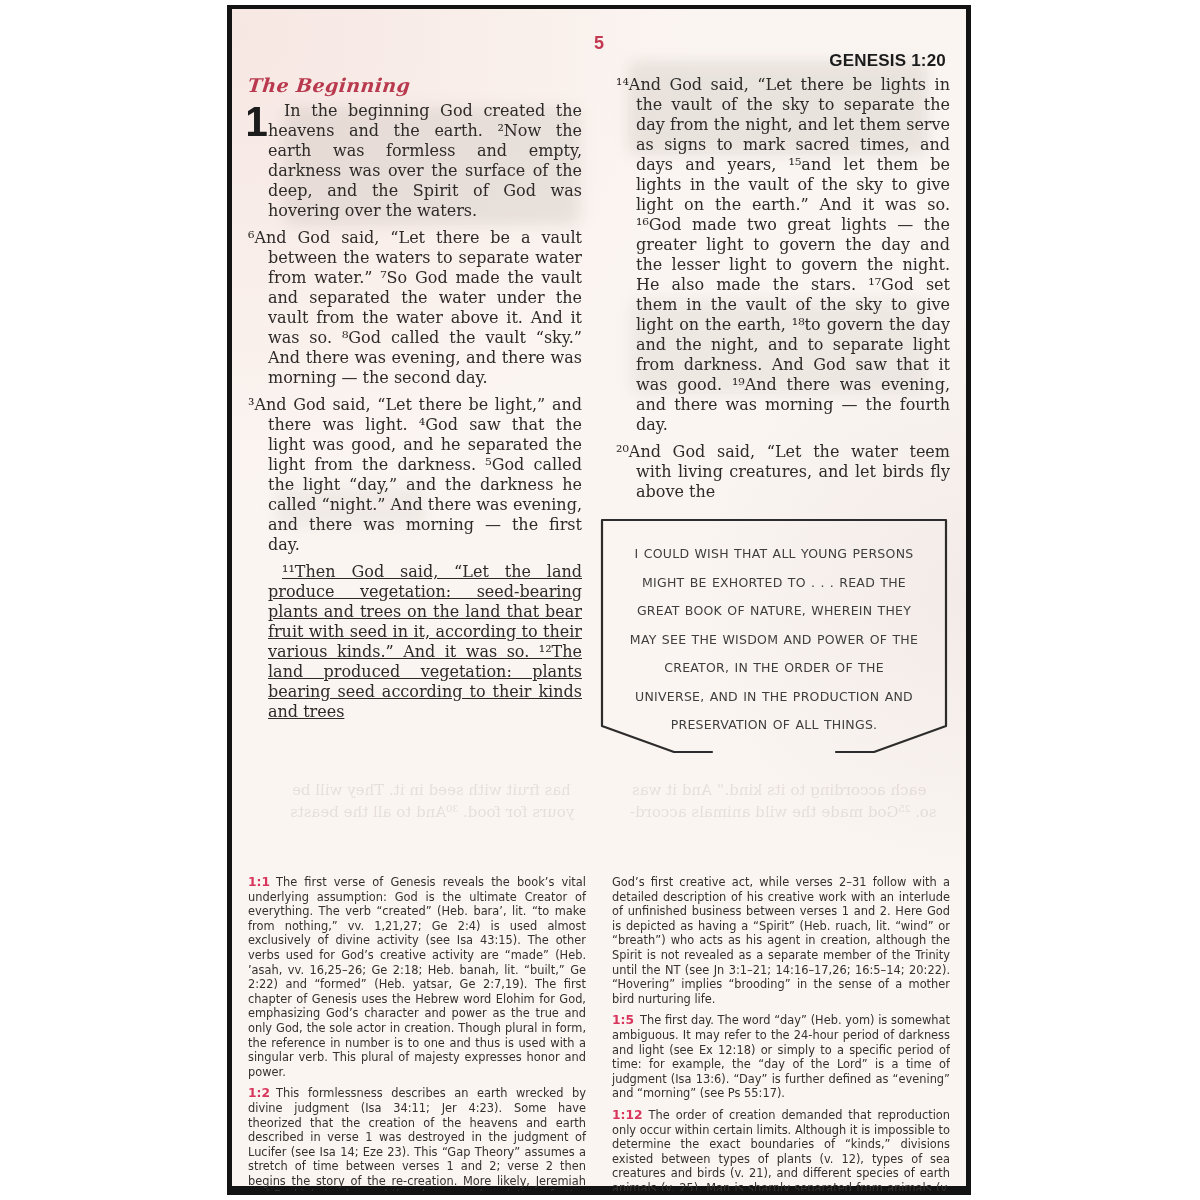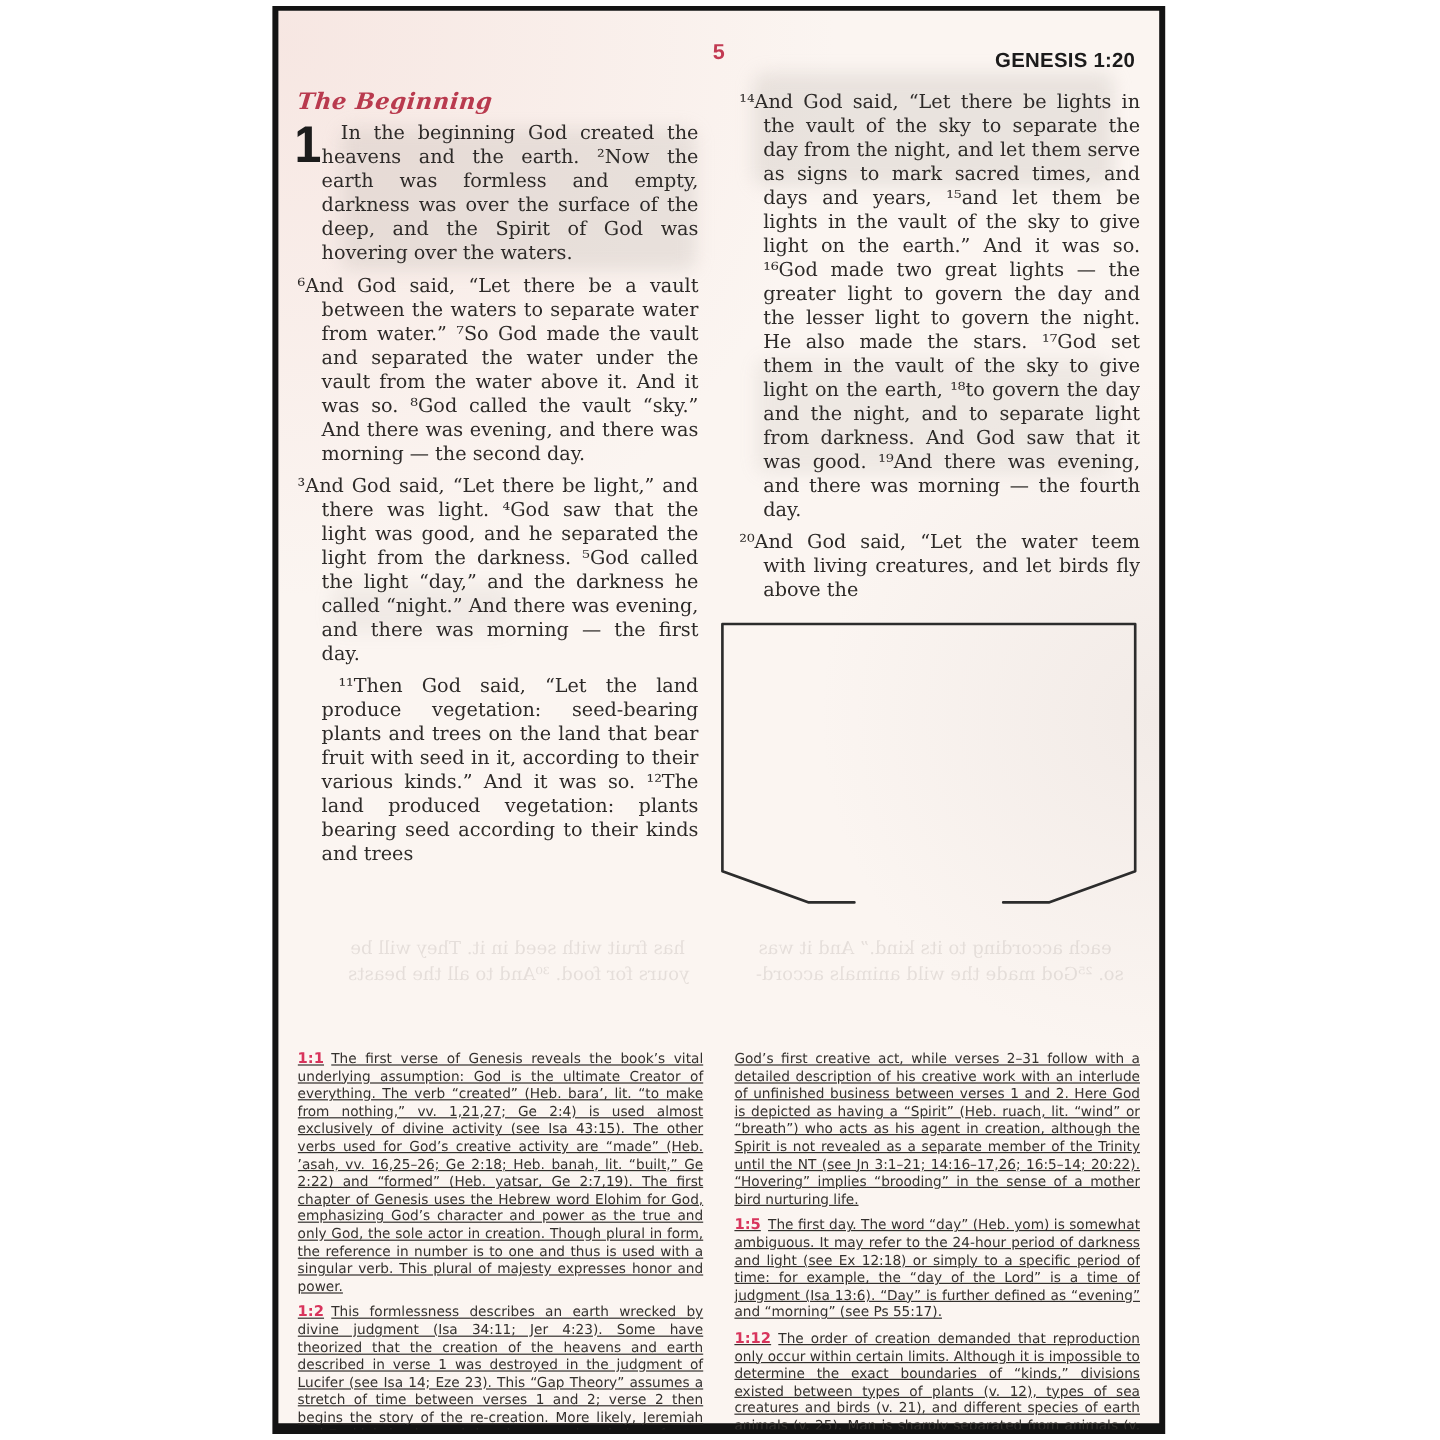--- a/index.html
+++ b/index.html
@@ -27,57 +27,57 @@
     font:15px/19px "DejaVu Serif", serif;color:#6f645f;white-space:nowrap;pointer-events:none;
   }
 
   
   .header{position:relative;height:30px;margin-top:4px;font-family:"Liberation Sans", sans-serif;}
   .page-number{
     position:absolute;left:50%;transform:translateX(-50%);top:0;
     color:#c23a52;font-weight:700;font-size:18px;
   }
   .running-head{
-    position:absolute;right:4px;top:8px;color:#1b1b1b;font-weight:700;font-size:17px;letter-spacing:0.2px;
+    position:absolute;right:4px;top:18px;color:#1b1b1b;font-weight:700;font-size:17px;letter-spacing:0.2px;
   }
 
   
   .bible{display:flex;gap:34px;margin-top:12px;height:768px;overflow:hidden;}
   .bcol{flex:1;min-width:0;font:16px/20px "DejaVu Serif", serif;color:#2d2a28;text-align:justify;position:relative;}
   .bcol p{margin:0 0 7px;}
   .section-heading{
     font-family:"DejaVu Serif", serif;font-style:italic;font-weight:700;
     color:#b93a4e;font-size:19px;margin:0 0 6px 0;letter-spacing:0.4px;
     transform:skewX(-6deg);display:inline-block;
   }
   .chapter-open{position:relative;padding-left:20px;text-indent:16px;}
   .drop-cap{
     position:absolute;left:-4px;top:1px;text-indent:0;
     font-family:"Liberation Sans", sans-serif;font-weight:700;
     font-size:43px;line-height:38px;color:#1c1c1c;
   }
   .verse-para{padding-left:20px;text-indent:-20px;}
-  .indent-para{padding-left:20px;text-indent:14px;}
+  .indent-para{padding-left:20px;text-indent:14px;text-decoration:underline;}
   .cont-para{padding-left:20px;text-indent:0;}
 
   
   .quote-box{
     position:relative;margin:14px 0 0 -18px;width:352px;height:252px;box-sizing:border-box;
     padding:24px 30px 40px;text-indent:0;
   }
   .quote-border{position:absolute;left:0;top:0;}
   .quote-text{
     position:relative;
     font-family:"DejaVu Sans", sans-serif;font-size:12.5px;line-height:28.5px;
     letter-spacing:0.25px;word-spacing:1px;color:#3e3e3e;text-align:center;
   }
 
   
   .notes{display:flex;gap:26px;margin-top:32px;height:316px;overflow:hidden;}
-  .ncol{flex:1;min-width:0;font:11.4px/14.6px "DejaVu Sans", sans-serif;color:#34312e;text-align:justify;text-decoration:underline;}
+  .ncol{flex:1;min-width:0;font:11.4px/14.6px "DejaVu Sans", sans-serif;color:#34312e;text-align:justify;}
   .ncol p{margin:0 0 7px;}
   .note-ref{color:#d8345c;font-weight:700;font-size:12.3px;padding-right:6px;font-family:"DejaVu Sans", sans-serif;}
   .note-ref:empty{padding-right:0;}
 </style>
 </head>
 <body>
 
 <div class="page">
   <div class="inner">
 
@@ -109,20 +109,21 @@
       </div>
 
       <div class="bcol">
         <p class="verse-para">¹⁴And God said, “Let there be lights in the vault of the sky to separate the day from the night, and let them serve as signs to mark sacred times, and days and years, ¹⁵and let them be lights in the vault of the sky to give light on the earth.” And it was so. ¹⁶God made two great lights — the greater light to govern the day and the lesser light to govern the night. He also made the stars. ¹⁷God set them in the vault of the sky to give light on the earth, ¹⁸to govern the day and the night, and to separate light from darkness. And God saw that it was good. ¹⁹And there was evening, and there was morning — the fourth day.</p>
         <p class="verse-para">²⁰And God said, “Let the water teem with living creatures, and let birds fly above the</p>
 
         <div class="quote-box">
           <svg class="quote-border" width="352" height="252" viewBox="0 0 352 252">
             <path d="M348,4 L4,4 L4,210 L76,236 L114,236 M348,4 L348,210 L276,236 L238,236" fill="none" stroke="#2c2c2c" stroke-width="2.2" stroke-linejoin="round" stroke-linecap="round"></path>
           </svg>
+          <div class="quote-text">I COULD WISH THAT ALL YOUNG PERSONS MIGHT BE EXHORTED TO . . . READ THE GREAT BOOK OF NATURE, WHEREIN THEY MAY SEE THE WISDOM AND POWER OF THE CREATOR, IN THE ORDER OF THE UNIVERSE, AND IN THE PRODUCTION AND PRESERVATION OF ALL THINGS.</div>
 
         </div>
       </div>
     </div>
 
     <div class="notes">
       <div class="ncol">
         <p class="note">
           <span class="note-ref">1:1</span><span>The first verse of Genesis reveals the book’s vital underlying assumption: God is the ultimate Creator of everything. The verb “created” (Heb. bara’, lit. “to make from nothing,” vv. 1,21,27; Ge 2:4) is used almost exclusively of divine activity (see Isa 43:15). The other verbs used for God’s creative activity are “made” (Heb. ’asah, vv. 16,25–26; Ge 2:18; Heb. banah, lit. “built,” Ge 2:22) and “formed” (Heb. yatsar, Ge 2:7,19). The first chapter of Genesis uses the Hebrew word Elohim for God, emphasizing God’s character and power as the true and only God, the sole actor in creation. Though plural in form, the reference in number is to one and thus is used with a singular verb. This plural of majesty expresses honor and power.</span>
         </p>

